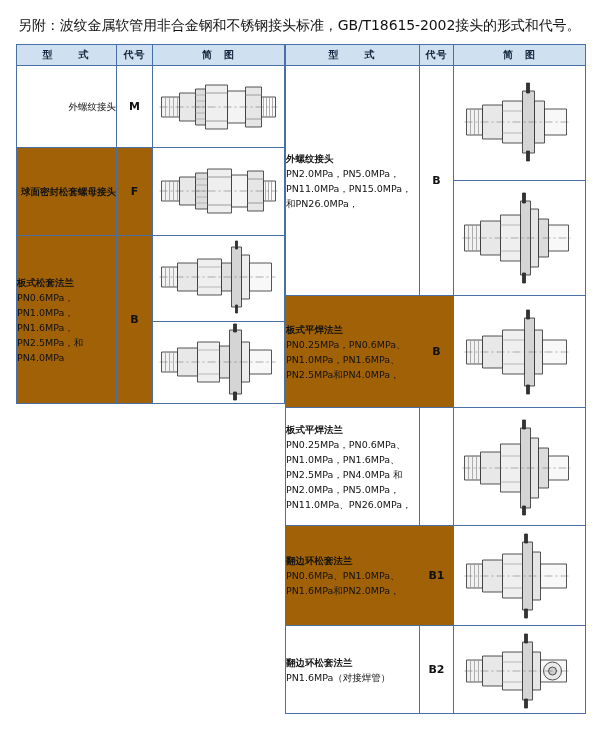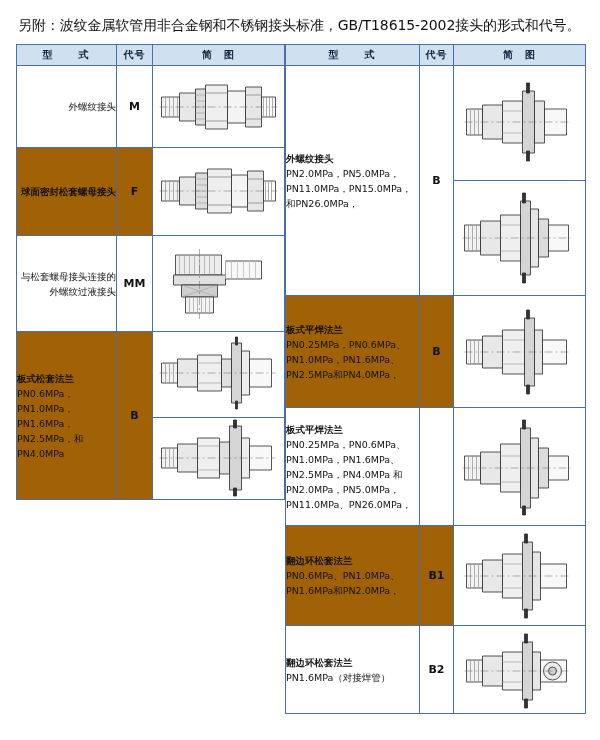--- a/index.html
+++ b/index.html
@@ -166,40 +166,20 @@
                 <path d="M92 18 h16 v40 H92 z" fill="#e6e6e6"></path>
                 <path d="M92 26 h16 M92 50 h16" stroke="#888"></path>
                 <path d="M108 28 h12 v20 h-12 z" fill="#fafafa"></path>
                 <path d="M110 28 v20 M113 28 v20 M116 28 v20" stroke="#999"></path>
                 <path d="M4 38 h118" stroke="#666" stroke-width="0.5" stroke-dasharray="8 3 2 3"></path>
               </g>
             </svg>
           </td>
         </tr>
 
-        <tr style="height:96px">
-          <td class="name center white">与松套螺母接头连接的外螺纹过液接头</td>
-          <td class="code white">MM</td>
-          <td class="pic">
-            <svg class="fig" width="126" height="86" viewBox="0 0 126 86">
-              <g fill="none" stroke="#2a2a2a" stroke-width="0.8">
-                <path d="M20 14 h46 v20 H20 z" fill="#ededed"></path>
-                <path d="M24 14 v20 M29 14 v20 M34 14 v20 M39 14 v20 M44 14 v20 M49 14 v20 M54 14 v20 M59 14 v20" stroke="#aaa"></path>
-                <path d="M18 34 h52 v10 H18 z" fill="#e0e0e0"></path>
-                <path d="M26 44 h36 v12 H26 z" fill="#cfcfcf"></path>
-                <path d="M26 44 l36 12 M62 44 l-36 12" stroke="#999" stroke-width="0.5"></path>
-                <path d="M30 56 h28 v16 H30 z" fill="#f3f3f3"></path>
-                <path d="M34 56 v16 M38 56 v16 M42 56 v16 M46 56 v16 M50 56 v16 M54 56 v16" stroke="#aaa"></path>
-                <path d="M44 8 v70" stroke="#666" stroke-width="0.5" stroke-dasharray="8 3 2 3"></path>
-                <path d="M70 20 h36 v18 H70 z" fill="#f7f7f7"></path>
-                <path d="M70 20 v18 M76 20 v18 M82 20 v18 M88 20 v18 M94 20 v18 M100 20 v18" stroke="#bbb"></path>
-              </g>
-            </svg>
-          </td>
-        </tr>
 
 
 
         <tr style="height:168px">
           <td class="name tint">
             <span class="nm-title">板式松套法兰</span>
             <span class="nm-sub">PN0.6MPa，PN1.0MPa，PN1.6MPa，PN2.5MPa，和PN4.0MPa</span>
           </td>
           <td class="code tint">B</td>
           <td class="pic">

